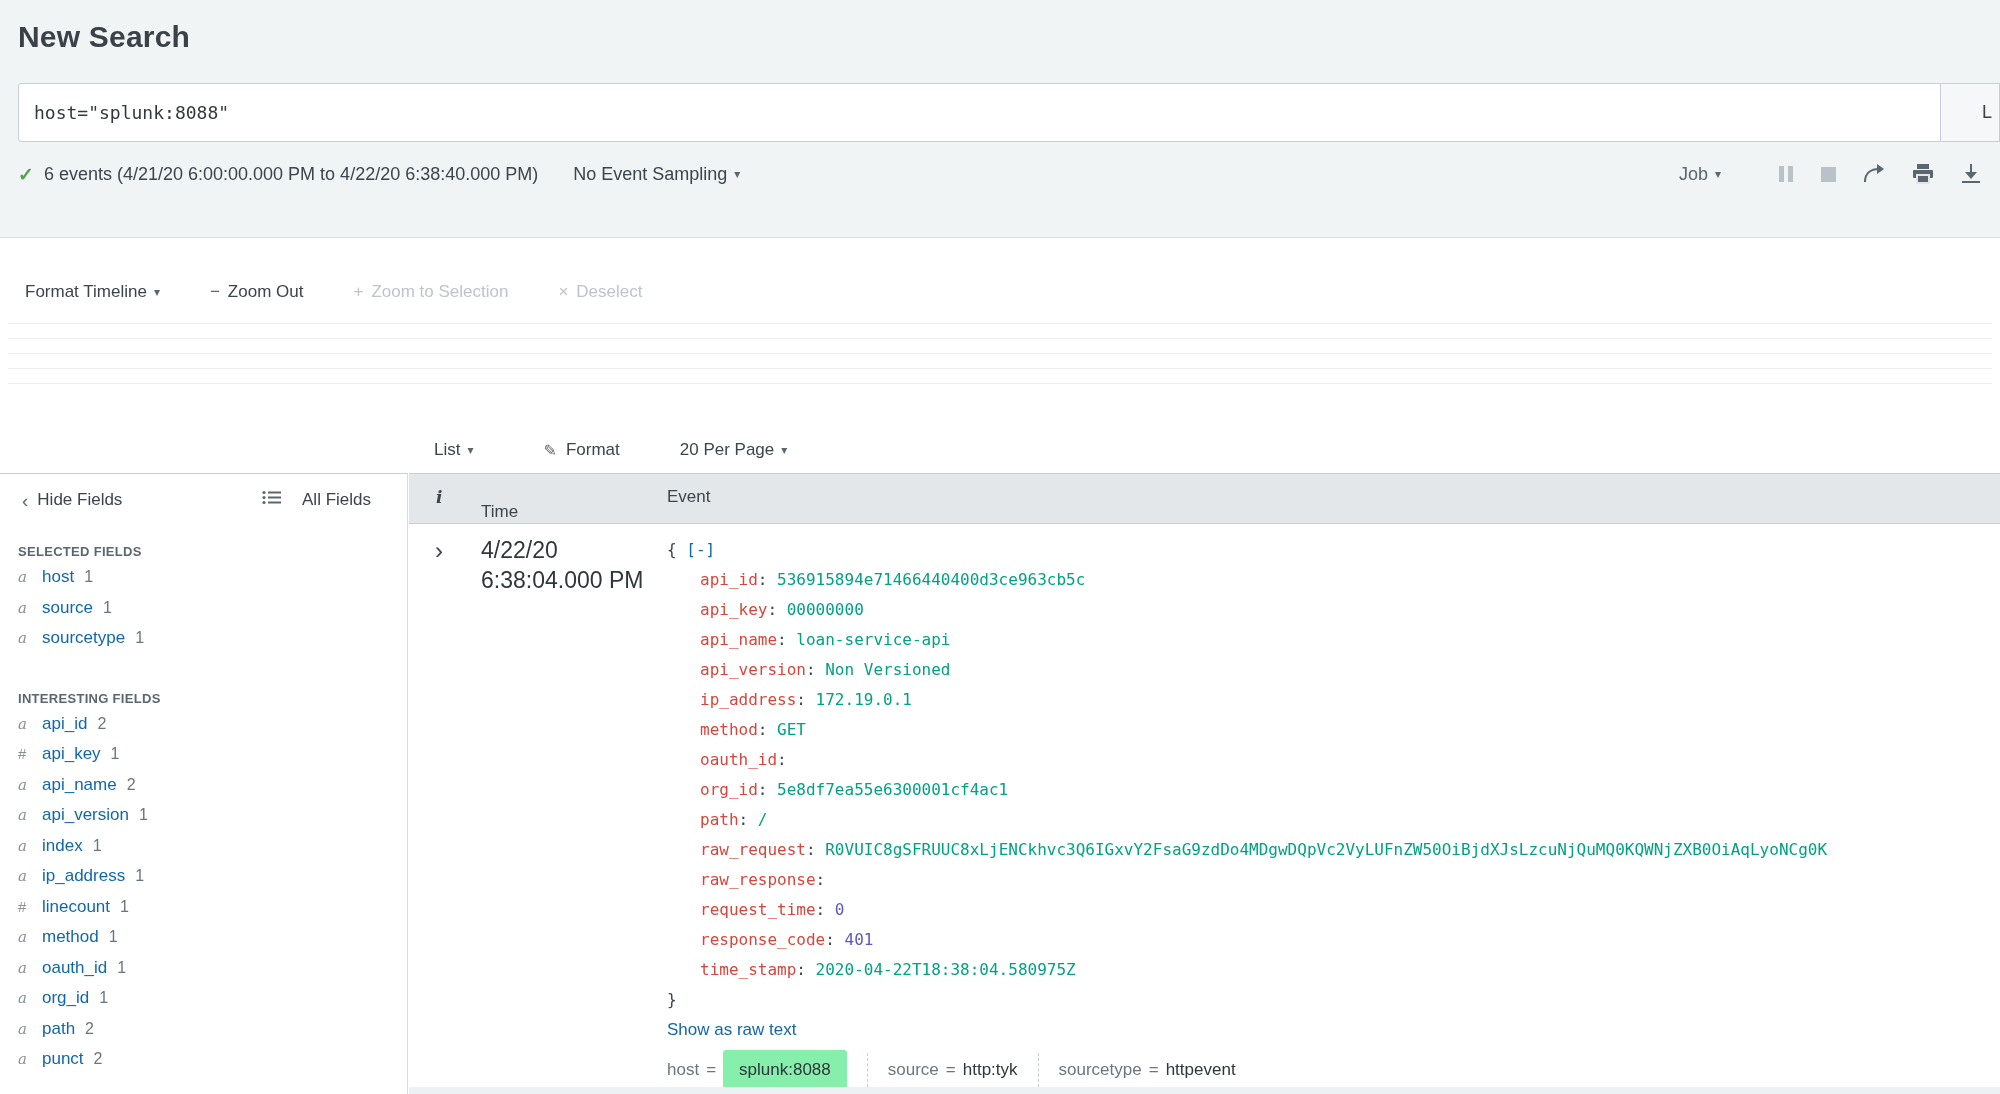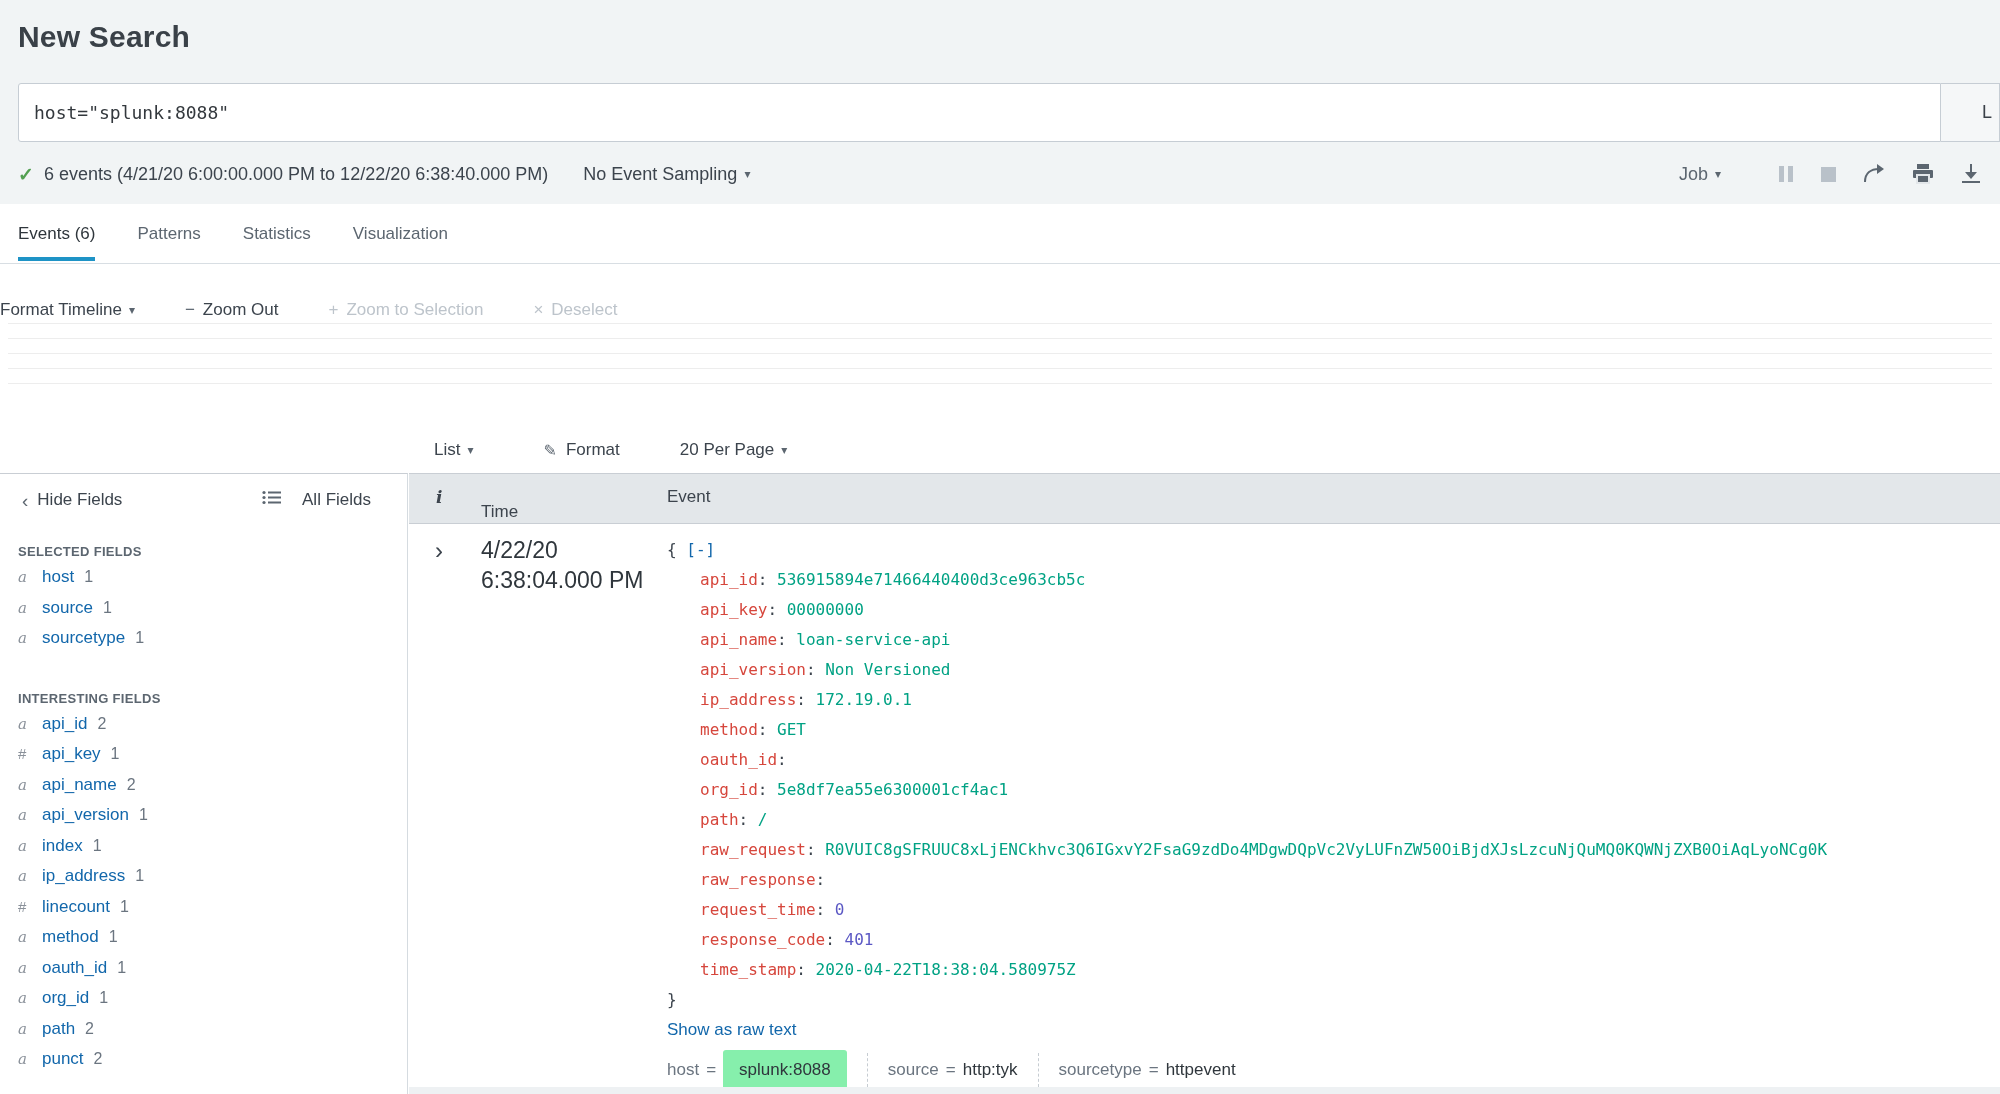--- a/index.html
+++ b/index.html
@@ -26,21 +26,21 @@
   .stop-icon s{display:inline-block;width:15px;height:15px;background:#b9c1c9;}
 
   
   .tabs{position:absolute;top:204px;left:0;right:0;height:60px;background:#fff;border-bottom:1px solid #d8dee3;
     display:flex;align-items:center;padding-left:18px;box-sizing:border-box;}
   .tab{position:relative;height:100%;display:flex;align-items:center;margin-right:42px;font-size:17px;color:#5c6670;}
   .tab.active{color:#2f363c;}
   .tab.active::after{content:"";position:absolute;left:0;right:0;bottom:2px;height:4px;background:#1e93c6;}
 
   
-  .tl-toolbar{position:absolute;top:264px;left:0;right:0;height:56px;display:flex;align-items:flex-end;font-size:17px;}
+  .tl-toolbar{position:absolute;top:264px;left:0;right:0;height:56px;display:flex;align-items:center;padding-left:25px;font-size:17px;}
   .tl-item{display:flex;align-items:center;margin-right:50px;color:#3c444d;}
   .tl-item .sym{margin-right:8px;color:#5c6670;font-size:17px;}
   .tl-item.disabled{color:#bdc4cb;}
   .tl-item.disabled .sym{color:#bdc4cb;}
 
   
   .timeline{position:absolute;top:320px;left:8px;right:8px;height:66px;}
   .gridline{position:absolute;left:0;right:0;height:1px;background:#ededed;}
 
   
@@ -106,21 +106,21 @@
     <div class="search-row">
       <div class="search-input">
         <span>host="splunk:8088"</span>
       </div>
       <div class="time-range">
         <span>L</span>
       </div>
     </div>
     <div class="status-row">
       <span class="check">✓</span>
-      <span class="status-text">6 events (4/21/20 6:00:00.000 PM to 12/22/20 6:38:40.000 PM)</span>
+      <span class="status-text">6 events (4/21/20 6:00:00.000 PM to 4/22/20 6:38:40.000 PM)</span>
       <span class="sampling">
         <span>No Event Sampling</span>
         <span class="caret">▾</span>
       </span>
       <div class="job-controls">
         <span class="job-label">
           <span>Job</span>
           <span class="caret">▾</span>
         </span>
         <span class="icon-btn pause-icon">
@@ -147,39 +147,20 @@
           <svg width="22" height="20" viewBox="0 0 22 20">
               <path class="stroke" d="M11 0 V10"></path>
               <path class="fill" d="M5 8 L17 8 L11 15 Z"></path>
               <path class="stroke" d="M2 18 H20"></path>
             </svg>
         </span>
       </div>
     </div>
   </div>
 
-  <div class="tabs">
-
-      <div class="tab active">
-        <span>Events (6)</span>
-      </div>
-
-      <div class="tab">
-        <span>Patterns</span>
-      </div>
-
-      <div class="tab">
-        <span>Statistics</span>
-      </div>
-
-      <div class="tab">
-        <span>Visualization</span>
-      </div>
-
-  </div>
 
   <div class="tl-toolbar">
     <div class="tl-item">
       <span>Format Timeline</span>
       <span class="caret">▾</span>
     </div>
     <div class="tl-item">
       <span class="sym">−</span>
       <span>Zoom Out</span>
     </div>

